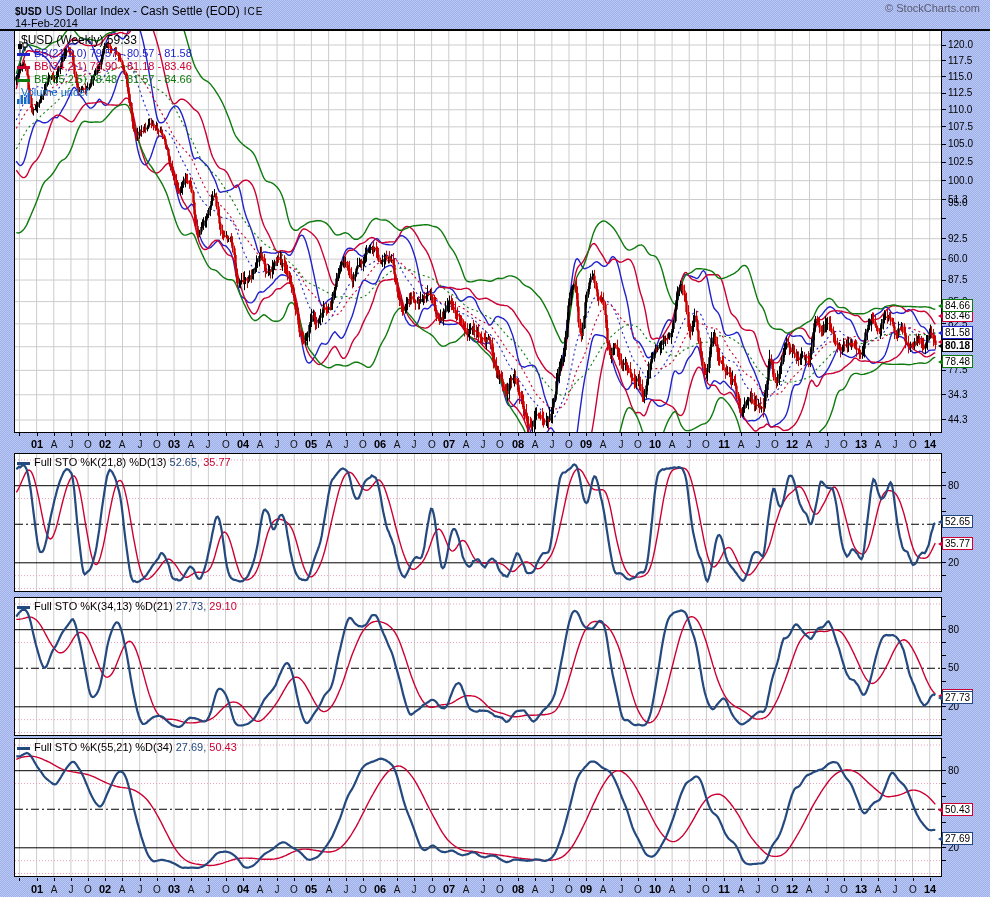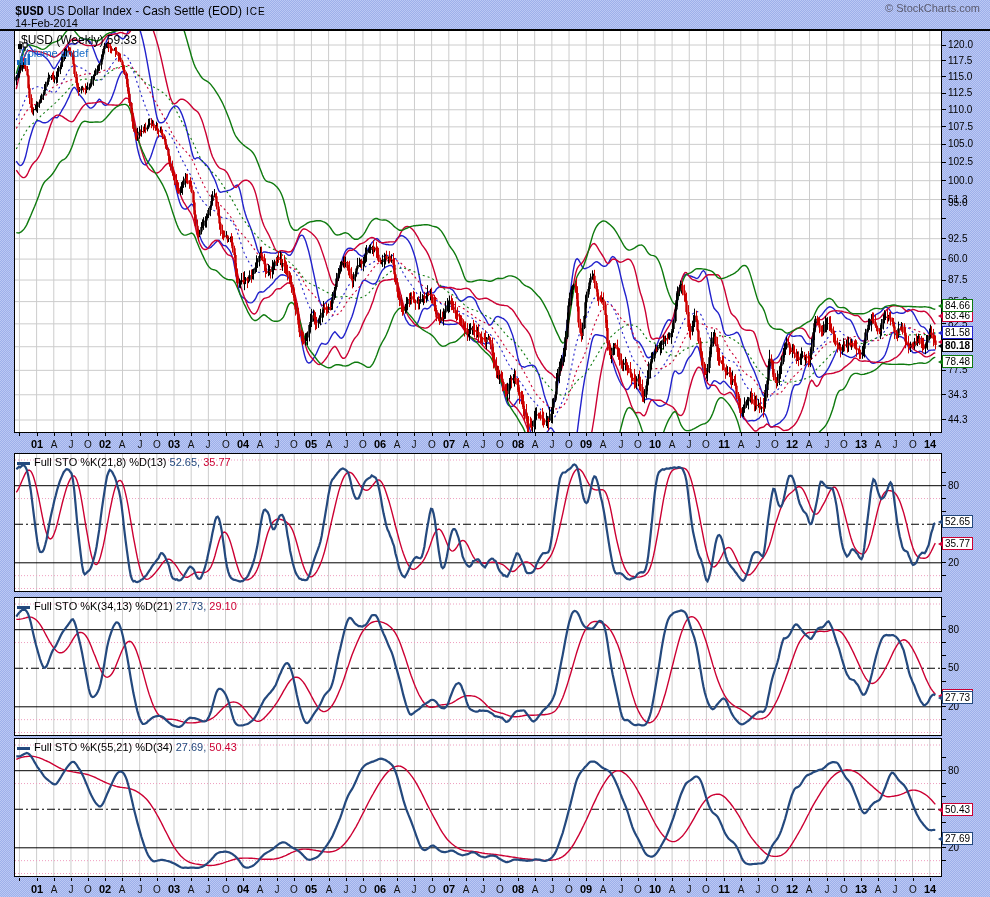--- a/index.html
+++ b/index.html
@@ -4,21 +4,21 @@
 <style>
   html,body{margin:0;padding:0;background:#fff;}
   #screen{position:relative;width:990px;height:897px;overflow:hidden;
     font-family:"Liberation Sans",sans-serif;color:#000;border-right:1px solid #445;
     background-color:#bcc8f4;
     background-image:linear-gradient(45deg,#9db0ea 25%,transparent 25%,transparent 75%,#9db0ea 75%),
                      linear-gradient(45deg,#9db0ea 25%,transparent 25%,transparent 75%,#9db0ea 75%);
     background-position:0 0,1px 1px;background-size:2px 2px;}
   svg{position:absolute;display:block;}
   .hdr-left{position:absolute;top:1px;left:15px;white-space:nowrap;}
-  .hdr-sym{font-size:12px;font-weight:bold;font-family:Liberation Mono, monospace;}
+  .hdr-sym{font-size:10px;font-weight:bold;}
   .hdr-title{font-size:12px;margin-left:4px;}
   .hdr-exch{font-size:10px;margin-left:4px;letter-spacing:1px;}
   .hdr-date{position:absolute;top:17px;left:15px;font-size:11px;}
   .copyright{position:absolute;top:2px;right:10px;font-size:11px;}
   .ohlc{position:absolute;top:15px;right:10px;font-size:11px;white-space:nowrap;}
   .ohlc b{margin-left:8px;}
   .toprule{position:absolute;top:29px;left:0;width:990px;height:2px;background:#000;}
   #main-legend{position:absolute;top:33px;left:17px;}
   .lrow{height:13px;line-height:13px;font-size:11px;white-space:nowrap;}
   .lrow.first{font-size:12px;height:14px;line-height:14px;}
@@ -345,20 +345,25 @@
 
   <div id="main-legend">
     <div class="lrow first">
       <span class="licon" id="cico"><svg width="11" height="12" viewBox="0 0 11 12">
             <line x1="3" y1="0" x2="3" y2="12" stroke="#000"></line>
             <rect x="1" y="3" width="4" height="5" fill="#000"></rect>
             <line x1="8" y1="1" x2="8" y2="10" stroke="#000"></line>
             <rect x="6" y="2" width="4" height="4" fill="#fff" stroke="#000"></rect>
           </svg></span><span>$USD (Weekly) 59.33</span>
     </div>
+    <div id="bbrows">
+        <div class="lrow"><span class="dash" style="background: rgb(34, 34, 204);"></span><span style="color: rgb(34, 34, 204);">BB(21,2.0) 79.57 - 80.57 - 81.58</span></div>
+        <div class="lrow"><span class="dash" style="background: rgb(204, 0, 51);"></span><span style="color: rgb(204, 0, 51);">BB(34,2.1) 78.90 - 81.18 - 83.46</span></div>
+        <div class="lrow"><span class="dash" style="background: rgb(14, 122, 14);"></span><span style="color: rgb(14, 122, 14);">BB(55,2.5) 78.48 - 81.57 - 84.66</span></div>
+      </div>
     <div class="lrow">
       <span class="licon" id="vico"><svg width="13" height="11" viewBox="0 0 13 11">
             <rect x="0" y="6" width="2.5" height="5" fill="#1569c7"></rect>
             <rect x="3.5" y="2" width="2.5" height="9" fill="#1569c7"></rect>
             <rect x="7" y="4" width="2.5" height="7" fill="#1569c7"></rect>
             <rect x="10.5" y="0" width="2.5" height="11" fill="#1569c7"></rect>
           </svg></span><span id="voltxt" style="color: rgb(21, 105, 199);">Volume undef</span>
     </div>
   </div>
 

